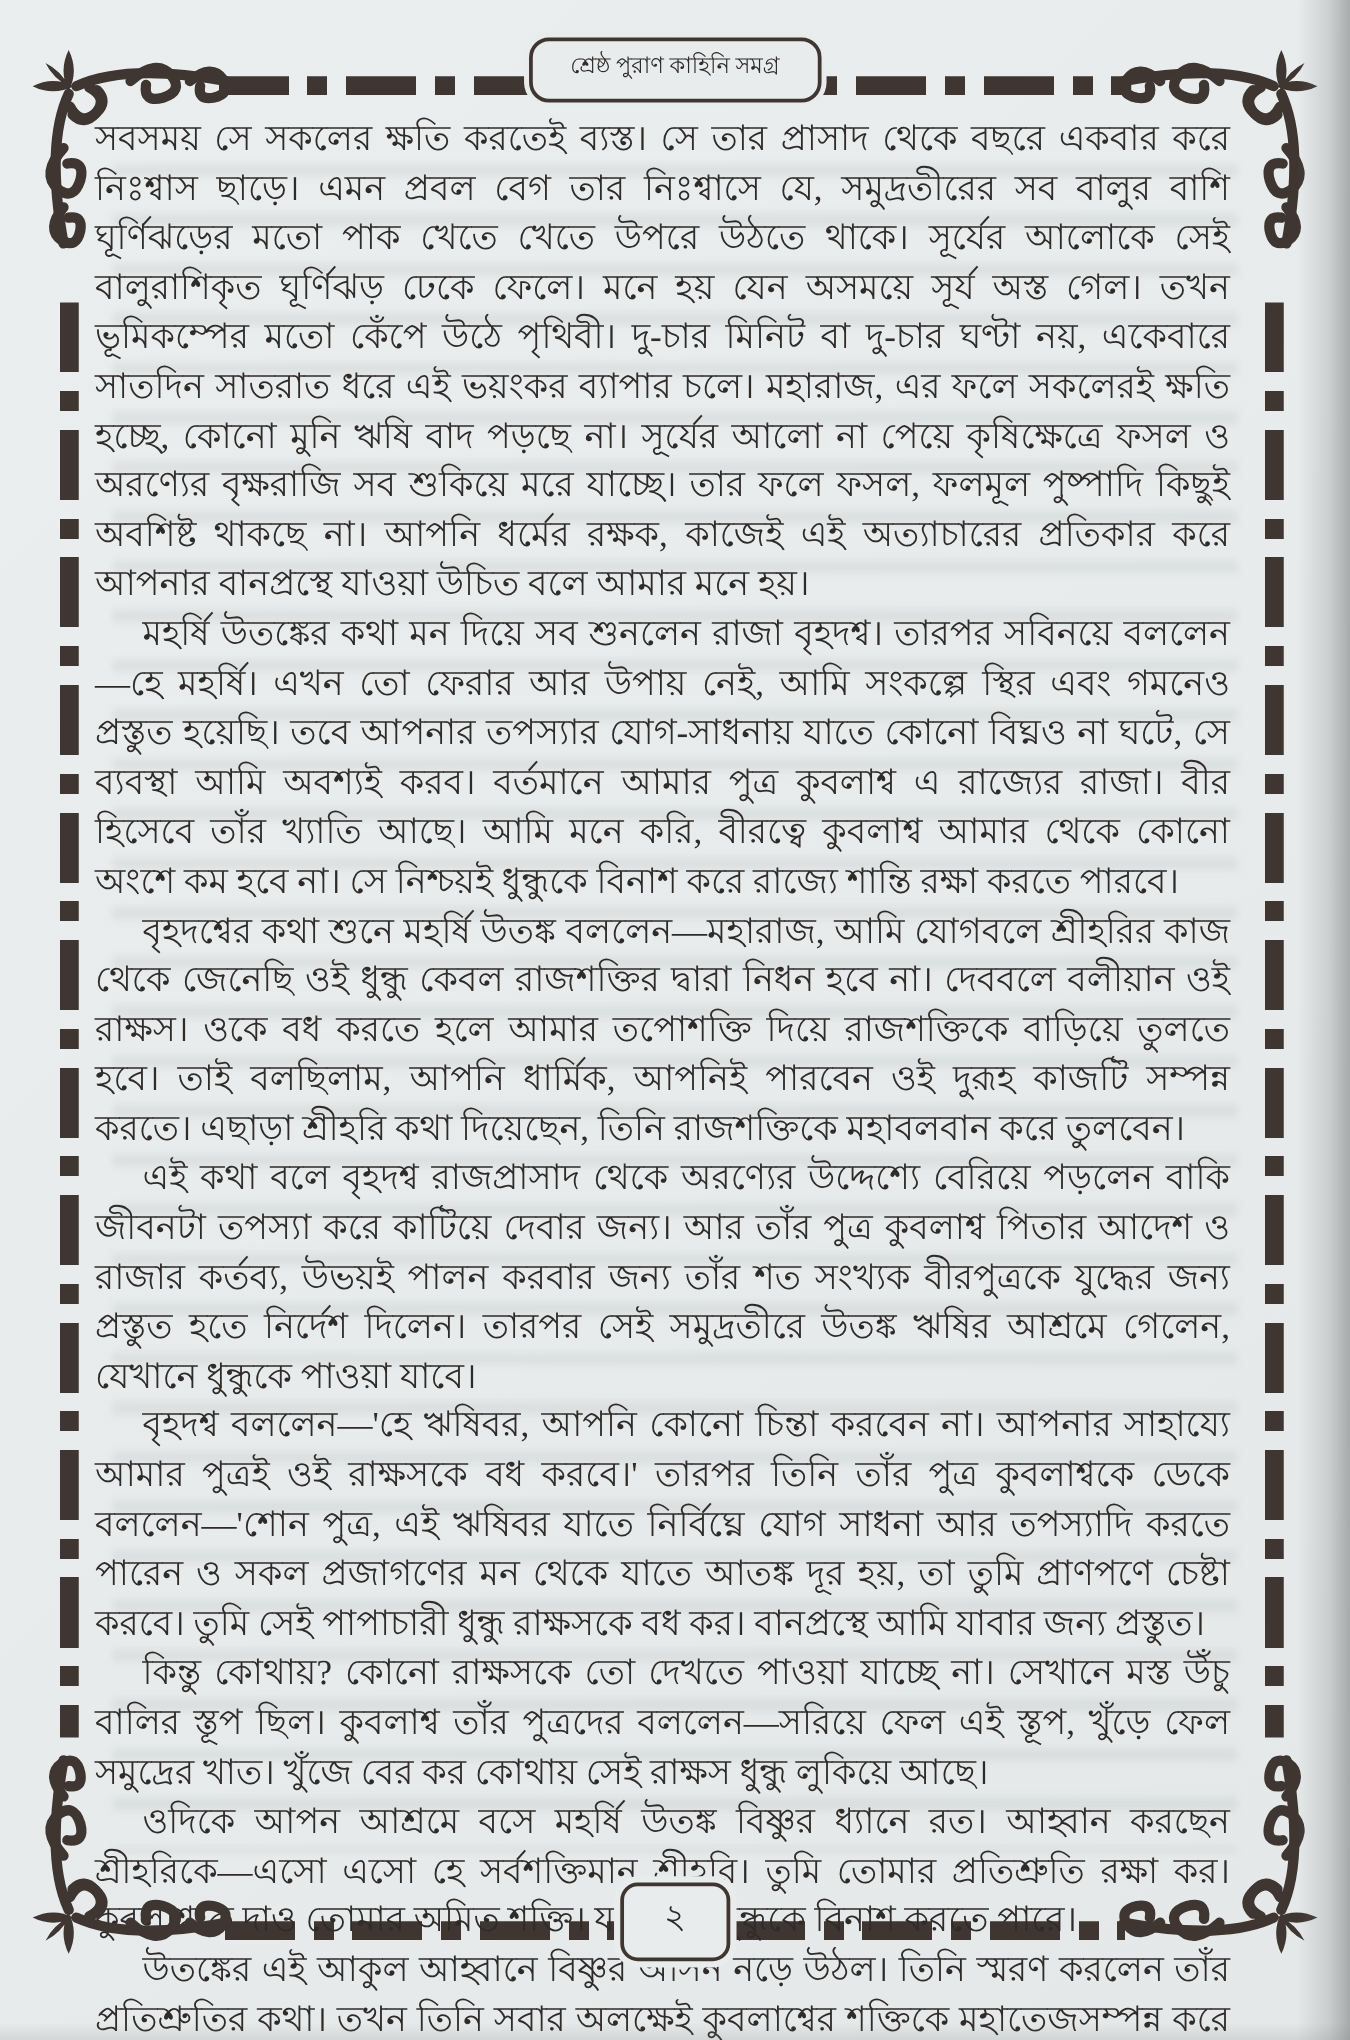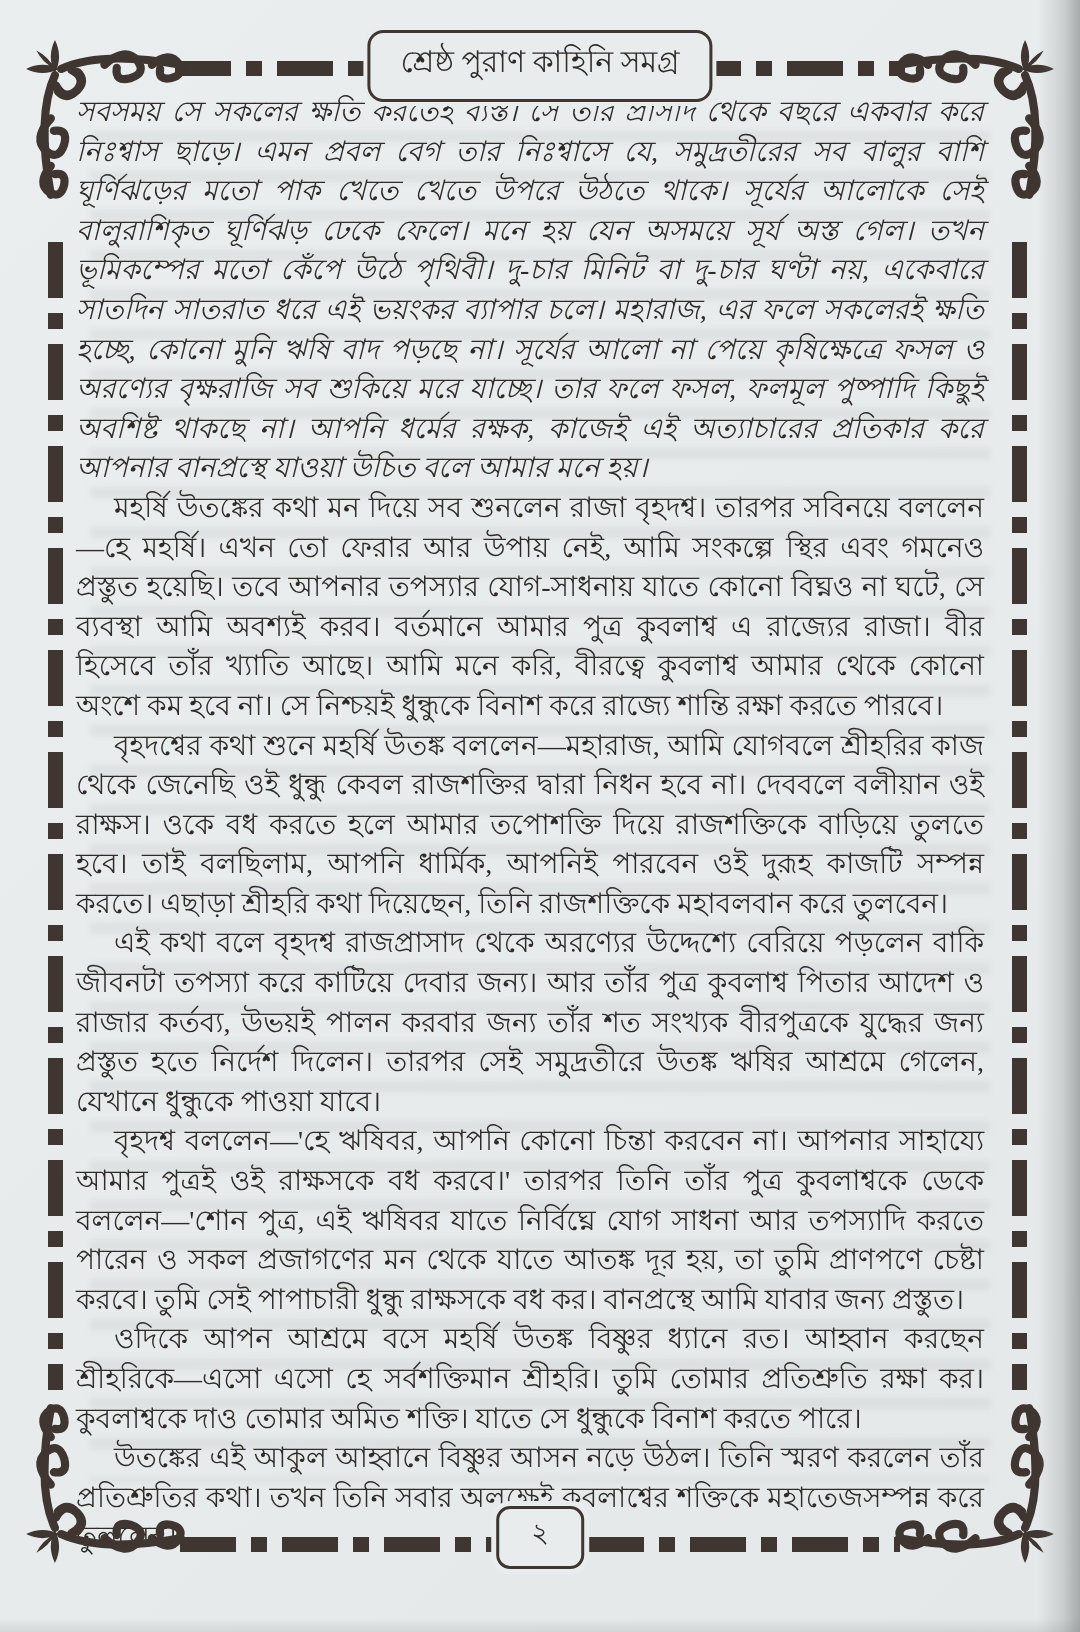--- a/index.html
+++ b/index.html
@@ -67,35 +67,35 @@
   .corner-tr{left:891px;top:38px;transform:scaleX(-1);}
   .corner-bl{left:24px;top:1400px;transform:scaleY(-1);}
   .corner-br{left:891px;top:1400px;transform:scale(-1,-1);}
   
   .title-box{
     position:absolute;top:30px;left:50%;transform:translateX(-50%);
     background:var(--paper);
     border:3px solid var(--border);
     border-radius:16px;
     padding:5px 30px 10px 30px;
-    font-size:30px;color:var(--ink);
+    font-size:18px;color:var(--ink);
     white-space:nowrap;
     z-index:3;
     box-shadow:0 0 0 4px var(--paper);
   }
   
   .page-text{
     position:absolute;top:92px;left:76px;width:908px;
     font-size:28px;line-height:39.6px;
     color:var(--ink);
     text-align:justify;
     z-index:1;
   }
   .page-text p{margin:0;text-indent:38px;}
-  .page-text p:first-child{text-indent:0;font-style:italic;}
+  .page-text p:first-child{text-indent:0;}
   
   .page-number-badge{
     position:absolute;top:1506px;left:50%;transform:translateX(-50%);
     background:var(--paper);
     border:3px solid var(--border);
     border-radius:14px;
     padding:3px 32px 9px 32px;
     font-size:27px;color:var(--ink);
     z-index:3;
     box-shadow:0 0 0 5px var(--paper);
@@ -175,20 +175,21 @@
   </div>
 
   <div class="title-box">শ্রেষ্ঠ পুরাণ কাহিনি সমগ্র</div>
 
   <div class="page-text">
     <p>সবসময় সে সকলের ক্ষতি করতেই ব্যস্ত। সে তার প্রাসাদ থেকে বছরে একবার করে নিঃশ্বাস ছাড়ে। এমন প্রবল বেগ তার নিঃশ্বাসে যে, সমুদ্রতীরের সব বালুর বাশি ঘূর্ণিঝড়ের মতো পাক খেতে খেতে উপরে উঠতে থাকে। সূর্যের আলোকে সেই বালুরাশিকৃত ঘূর্ণিঝড় ঢেকে ফেলে। মনে হয় যেন অসময়ে সূর্য অস্ত গেল। তখন ভূমিকম্পের মতো কেঁপে উঠে পৃথিবী। দু-চার মিনিট বা দু-চার ঘণ্টা নয়, একেবারে সাতদিন সাতরাত ধরে এই ভয়ংকর ব্যাপার চলে। মহারাজ, এর ফলে সকলেরই ক্ষতি হচ্ছে, কোনো মুনি ঋষি বাদ পড়ছে না। সূর্যের আলো না পেয়ে কৃষিক্ষেত্রে ফসল ও অরণ্যের বৃক্ষরাজি সব শুকিয়ে মরে যাচ্ছে। তার ফলে ফসল, ফলমূল পুষ্পাদি কিছুই অবশিষ্ট থাকছে না। আপনি ধর্মের রক্ষক, কাজেই এই অত্যাচারের প্রতিকার করে আপনার বানপ্রস্থে যাওয়া উচিত বলে আমার মনে হয়।</p>
     <p>মহর্ষি উতঙ্কের কথা মন দিয়ে সব শুনলেন রাজা বৃহদশ্ব। তারপর সবিনয়ে বললেন—হে মহর্ষি। এখন তো ফেরার আর উপায় নেই, আমি সংকল্পে স্থির এবং গমনেও প্রস্তুত হয়েছি। তবে আপনার তপস্যার যোগ-সাধনায় যাতে কোনো বিঘ্নও না ঘটে, সে ব্যবস্থা আমি অবশ্যই করব। বর্তমানে আমার পুত্র কুবলাশ্ব এ রাজ্যের রাজা। বীর হিসেবে তাঁর খ্যাতি আছে। আমি মনে করি, বীরত্বে কুবলাশ্ব আমার থেকে কোনো অংশে কম হবে না। সে নিশ্চয়ই ধুন্ধুকে বিনাশ করে রাজ্যে শান্তি রক্ষা করতে পারবে।</p>
     <p>বৃহদশ্বের কথা শুনে মহর্ষি উতঙ্ক বললেন—মহারাজ, আমি যোগবলে শ্রীহরির কাজ থেকে জেনেছি ওই ধুন্ধু কেবল রাজশক্তির দ্বারা নিধন হবে না। দেববলে বলীয়ান ওই রাক্ষস। ওকে বধ করতে হলে আমার তপোশক্তি দিয়ে রাজশক্তিকে বাড়িয়ে তুলতে হবে। তাই বলছিলাম, আপনি ধার্মিক, আপনিই পারবেন ওই দুরূহ কাজটি সম্পন্ন করতে। এছাড়া শ্রীহরি কথা দিয়েছেন, তিনি রাজশক্তিকে মহাবলবান করে তুলবেন।</p>
     <p>এই কথা বলে বৃহদশ্ব রাজপ্রাসাদ থেকে অরণ্যের উদ্দেশ্যে বেরিয়ে পড়লেন বাকি জীবনটা তপস্যা করে কাটিয়ে দেবার জন্য। আর তাঁর পুত্র কুবলাশ্ব পিতার আদেশ ও রাজার কর্তব্য, উভয়ই পালন করবার জন্য তাঁর শত সংখ্যক বীরপুত্রকে যুদ্ধের জন্য প্রস্তুত হতে নির্দেশ দিলেন। তারপর সেই সমুদ্রতীরে উতঙ্ক ঋষির আশ্রমে গেলেন, যেখানে ধুন্ধুকে পাওয়া যাবে।</p>
     <p>বৃহদশ্ব বললেন—'হে ঋষিবর, আপনি কোনো চিন্তা করবেন না। আপনার সাহায্যে আমার পুত্রই ওই রাক্ষসকে বধ করবে।' তারপর তিনি তাঁর পুত্র কুবলাশ্বকে ডেকে বললেন—'শোন পুত্র, এই ঋষিবর যাতে নির্বিঘ্নে যোগ সাধনা আর তপস্যাদি করতে পারেন ও সকল প্রজাগণের মন থেকে যাতে আতঙ্ক দূর হয়, তা তুমি প্রাণপণে চেষ্টা করবে। তুমি সেই পাপাচারী ধুন্ধু রাক্ষসকে বধ কর। বানপ্রস্থে আমি যাবার জন্য প্রস্তুত।</p>
+    <p>কিন্তু কোথায়? কোনো রাক্ষসকে তো দেখতে পাওয়া যাচ্ছে না। সেখানে মস্ত উঁচু বালির স্তূপ ছিল। কুবলাশ্ব তাঁর পুত্রদের বললেন—সরিয়ে ফেল এই স্তূপ, খুঁড়ে ফেল সমুদ্রের খাত। খুঁজে বের কর কোথায় সেই রাক্ষস ধুন্ধু লুকিয়ে আছে।</p>
     <p>ওদিকে আপন আশ্রমে বসে মহর্ষি উতঙ্ক বিষ্ণুর ধ্যানে রত। আহ্বান করছেন শ্রীহরিকে—এসো এসো হে সর্বশক্তিমান শ্রীহরি। তুমি তোমার প্রতিশ্রুতি রক্ষা কর। কুবলাশ্বকে দাও তোমার অমিত শক্তি। যাতে সে ধুন্ধুকে বিনাশ করতে পারে।</p>
     <p>উতঙ্কের এই আকুল আহ্বানে বিষ্ণুর আসন নড়ে উঠল। তিনি স্মরণ করলেন তাঁর প্রতিশ্রুতির কথা। তখন তিনি সবার অলক্ষেই কুবলাশ্বের শক্তিকে মহাতেজসম্পন্ন করে তুললেন।</p>
 
   </div>
 
   <div class="page-number-badge">২</div>
 
   <div class="scan-edge-right"></div>
   <div class="scan-edge-bottom"></div>
 

